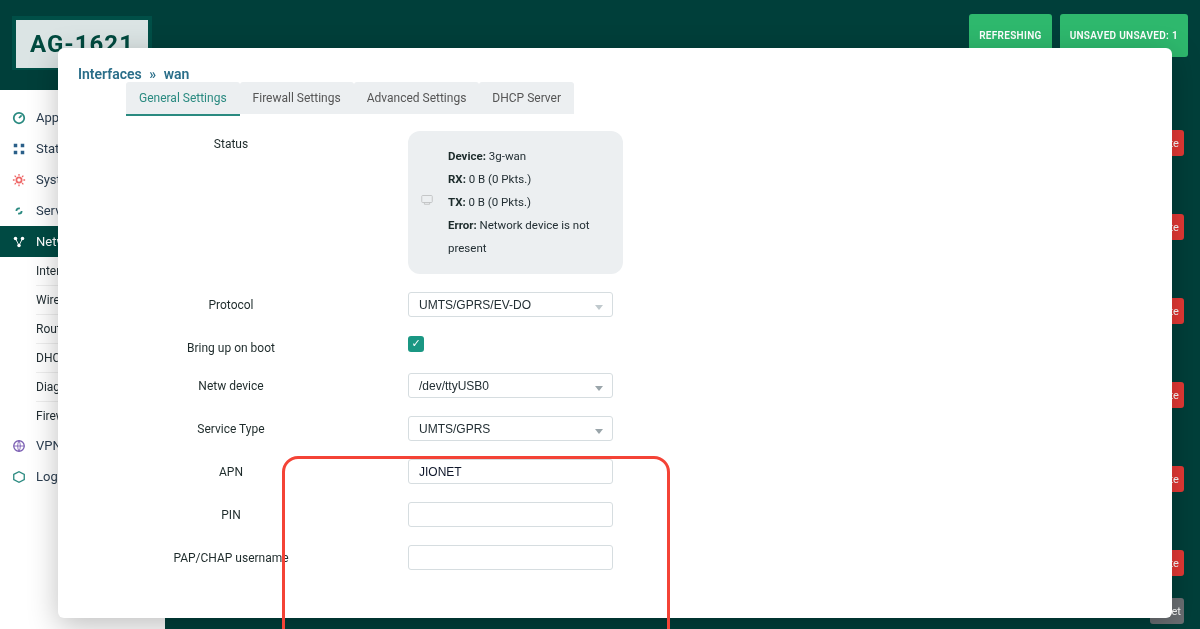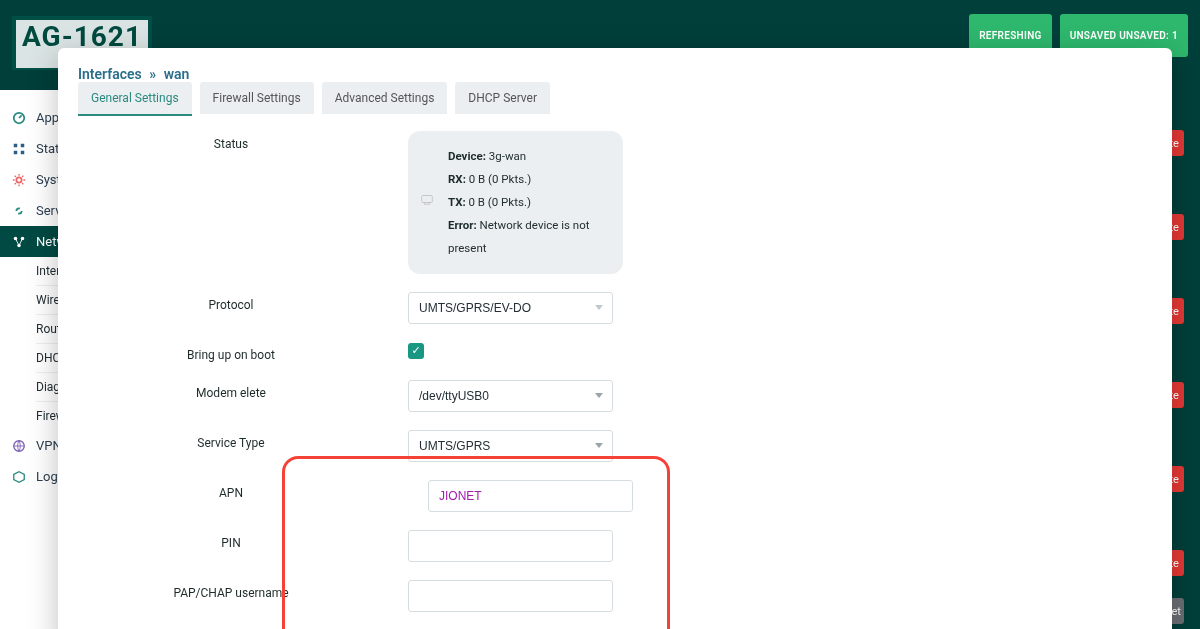--- a/index.html
+++ b/index.html
@@ -1,20 +1,20 @@
 <!DOCTYPE html>
 <html><head>
   <meta charset="utf-8">
   <style>
     * { margin: 0; padding: 0; box-sizing: border-box; }
     body { font-family: -apple-system, BlinkMacSystemFont, "Segoe UI", Roboto, sans-serif; font-size: 13px; background: #003f3a; color: #333; }
 
     
     .topbar { height: 56px; background: #003f3a; display: flex; align-items: flex-start; position: relative; }
-    .logo { position: absolute; left: 12px; top: 16px; width: 140px; height: 56px; background: #dbe4e4; display: flex; align-items: flex-start; justify-content: center; color: #004a3f; font-weight: 700; font-size: 28px; letter-spacing: 1px; border: 4px solid #004f47; }
+    .logo { position: absolute; left: 12px; top: 16px; width: 140px; height: 56px; background: #dbe4e4; display: flex; align-items: center; justify-content: center; color: #004a3f; font-weight: 700; font-size: 24px; letter-spacing: 1px; border: 4px solid #004f47; }
     .top-badges { position: absolute; right: 12px; top: 14px; display: flex; gap: 8px; }
     .badge { background: #2eb86d; color: #fff; padding: 16px 10px; font-size: 10px; border-radius: 3px; letter-spacing: 0.3px; font-weight: 600; }
     .badge .count { margin-left: 3px; }
 
     
     .greenstrip { height: 14px; background: #003f3a; }
 
     
     .sidebar { position: absolute; left: 0; top: 90px; width: 165px; background: #fff; padding-top: 12px; height: calc(100vh - 90px); z-index: 0; }
     .nav-item { display: flex; align-items: center; gap: 10px; padding: 8px 12px; color: #2c3e50; cursor: pointer; font-size: 13px; }
@@ -22,36 +22,36 @@
     .nav-item .icon { width: 14px; height: 14px; display: inline-flex; }
     .sub-items { padding-left: 36px; }
     .sub-item { padding: 7px 0; font-size: 12px; color: #232f34; border-bottom: 1px solid #eee; width: 120px; cursor: pointer; }
 
     
     .modal { position: absolute; left: 58px; right: 28px; top: 48px; background: #fff; border-radius: 6px; box-shadow: 0 8px 30px rgba(0,0,0,0.25); padding: 18px 20px 30px; z-index: 10; min-height: 570px; }
     .modal h2 { font-size: 14px; color: #2a6e89; font-weight: 600; }
     .modal h2 .arrow { color: #2a6e89; margin: 0 4px; }
 
     
-    .tabs { display: flex; gap: 8px; margin-bottom: 8px; }
+    .tabs { display: flex; margin-bottom: 8px; margin-left: 48px; }
     .tab { background: #eceff1; color: #555; padding: 9px 13px; font-size: 12px; border-radius: 3px 3px 0 0; cursor: pointer; }
     .tab.active { color: #2a8a80; position: relative; }
     .tab.active::after { content: ''; position: absolute; left: 0; right: 0; bottom: -2px; height: 2px; background: #2a8a80; }
 
     
     .form { margin-top: 6px; }
     .form-row { display: flex; align-items: flex-start; padding: 9px 0; }
     .form-row .label { width: 330px; text-align: center; padding-right: 24px; color: #1e2b2b; font-size: 12px; padding-top: 6px; }
     .form-row .control { flex: 0 0 auto; }
 
     .status-box { width: 215px; background: #eceff1; border-radius: 12px; padding: 14px 16px 14px 40px; position: relative; font-size: 11.5px; color: #232f34; line-height: 2; }
     .status-box .net-icon { position: absolute; left: 12px; top: 60px; width: 14px; height: 14px; opacity: .45; }
     .status-box strong { color: #1b2a2a; }
 
-    .sel, .inp { width: 205px; height: 32px; border: 1px solid #d6dde0; border-radius: 3px; padding: 0 10px; font-size: 12px; color: #232f34; background: #fff; }
+    .sel, .inp { width: 205px; height: 25px; border: 1px solid #d6dde0; border-radius: 3px; padding: 0 10px; font-size: 12px; color: #232f34; background: #fff; }
     .sel { appearance: none; -webkit-appearance: none; background-image: none; padding-right: 28px; }
     .sel-wrap { position: relative; display: inline-block; }
     .sel-wrap::after { content: ''; position: absolute; right: 10px; top: 13px; width: 0; height: 0; border-left: 4px solid transparent; border-right: 4px solid transparent; border-top: 5px solid #9aa5aa; pointer-events: none; }
     .sel-wrap.plain::after { border-top-color: #c0c9cd; }
 
     .chk { width: 16px; height: 16px; border-radius: 3px; background: #1a9783; display: inline-flex; align-items: center; justify-content: center; color: #fff; font-size: 11px; }
 
     
     .highlight-box { position: absolute; border: 3px solid #f44336; border-radius: 16px; left: 224px; top: 408px; width: 388px; height: 214px; pointer-events: none; }
 
@@ -213,32 +213,32 @@
       <div class="label"><span>Protocol</span></div>
       <div class="control"><span class="sel-wrap plain"><select class="sel"><option>UMTS/GPRS/EV-DO</option></select></span></div>
     </div>
 
     <div class="form-row">
       <div class="label"><span>Bring up on boot</span></div>
       <div class="control"><span class="chk">✓</span></div>
     </div>
 
     <div class="form-row">
-      <div class="label"><span>Modem elete</span></div>
+      <div class="label"><span>Netw device</span></div>
       <div class="control"><span class="sel-wrap"><select class="sel"><option>/dev/ttyUSB0</option></select></span></div>
     </div>
 
     <div class="form-row">
       <div class="label"><span>Service Type</span></div>
       <div class="control"><span class="sel-wrap"><select class="sel"><option>UMTS/GPRS</option></select></span></div>
     </div>
 
     <div class="form-row">
       <div class="label"><span>APN</span></div>
-      <div class="control"><input class="inp" type="text" style="color: #a21caf; margin-left: 20px;" value="JIONET"></div>
+      <div class="control"><input class="inp" type="text" style="color: #0f172a;" value="JIONET"></div>
     </div>
 
     <div class="form-row">
       <div class="label"><span>PIN</span></div>
       <div class="control"><input class="inp" type="text" style=""></div>
     </div>
 
     <div class="form-row">
       <div class="label"><span>PAP/CHAP username</span></div>
       <div class="control"><input class="inp" type="text" style=""></div>

